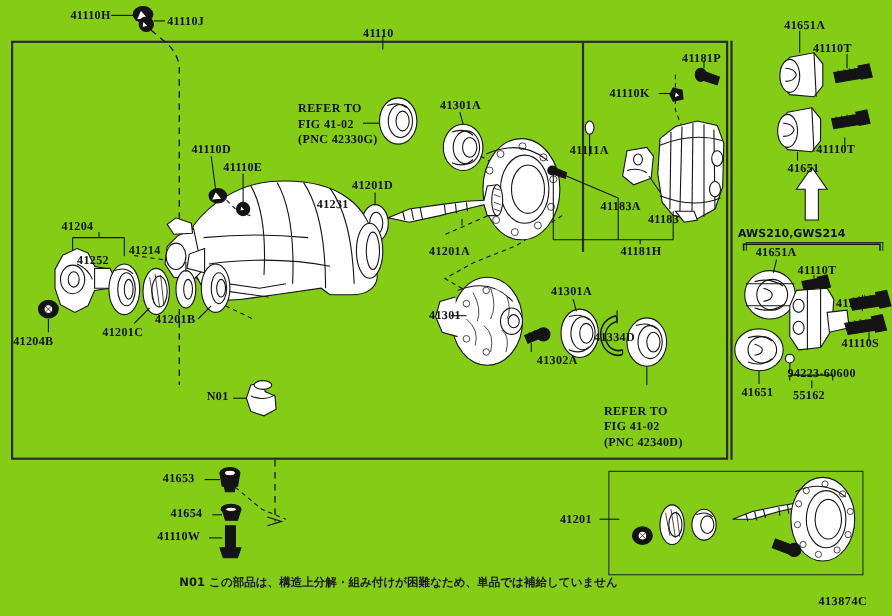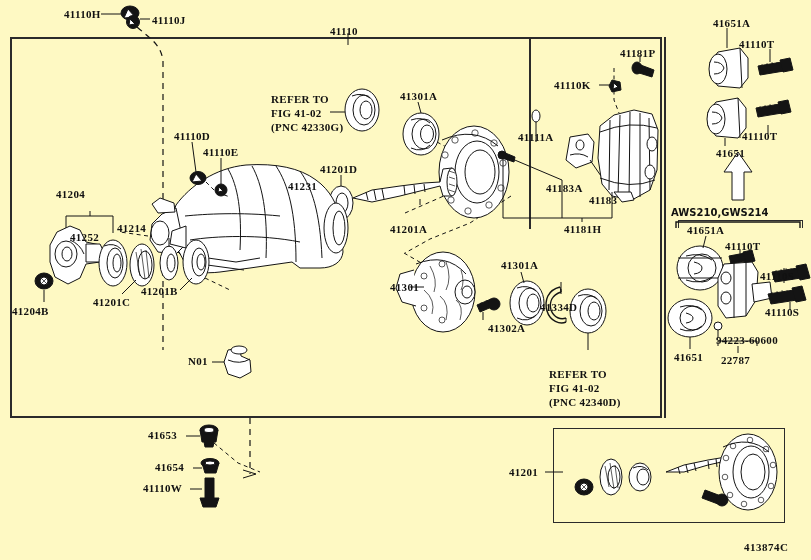--- a/index.html
+++ b/index.html
@@ -4,21 +4,21 @@
 <style>
   html, body {
     margin: 0;
     padding: 0;
     background: #ffffff;
   }
   #page {
     position: relative;
     width: 811px;
     height: 560px;
-    background: #fef9c3;
+    background: #84cc16;
     font-family: "Liberation Serif", serif;
     overflow: hidden;
   }
   .lbl {
     position: absolute;
     font-family: "Liberation Serif", serif;
     font-weight: bold;
     font-size: 11px;
     color: #111111;
     letter-spacing: 0.3px;
@@ -544,40 +544,40 @@
   <div class="lbl" style="left:203px; top:146px;">41110E</div>
   <div class="lbl" style="left:288px; top:180px;">41231</div>
   <div class="lbl" style="left:320px; top:163px;">41201D</div>
   <div class="lbl" style="left:390px; top:203px;margin-top:20px;">41201A</div>
   <div class="lbl" style="left:400px; top:90px;">41301A</div>
   <div class="lbl" style="left:518px; top:131px;">41111A</div>
   <div class="lbl" style="left:546px; top:182px;">41183A</div>
   <div class="lbl" style="left:589px; top:194px;">41183</div>
   <div class="lbl" style="left:564px; top:223px;">41181H</div>
 
-  <div class="lbl" style="left:56px; top:188px;">41204</div>
+  <div class="lbl" style="left:56px; top:200px;">41204</div>
   <div class="lbl" style="left:70px; top:231px;">41252</div>
   <div class="lbl" style="left:117px; top:222px;">41214</div>
   <div class="lbl" style="left:12px; top:305px;">41204B</div>
   <div class="lbl" style="left:93px; top:296px;">41201C</div>
   <div class="lbl" style="left:141px; top:285px;">41201B</div>
   <div class="lbl" style="left:188px; top:355px;">N01</div>
 
   <div class="lbl" style="left:390px; top:281px;">41301</div>
   <div class="lbl" style="left:501px; top:259px;">41301A</div>
   <div class="lbl" style="left:458px; top:322px;padding-left:30px;">41302A</div>
   <div class="lbl" style="left:540px; top:281px;margin-top:20px;">41334D</div>
 
   <div class="lbl" style="left:687px; top:224px;">41651A</div>
   <div class="lbl" style="left:725px; top:240px;">41110T</div>
   <div class="lbl" style="left:760px; top:270px;">41110S</div>
   <div class="lbl" style="left:765px; top:306px;">41110S</div>
   <div class="lbl" style="left:688px; top:334px;margin-left:28px;">94223-60600</div>
   <div class="lbl" style="left:674px; top:351px;">41651</div>
-  <div class="lbl" style="left:721px; top:354px;">22787</div>
+  <div class="lbl" style="left:721px; top:354px;">55162</div>
 
   <div class="lbl" style="left:148px; top:429px;">41653</div>
   <div class="lbl" style="left:155px; top:461px;">41654</div>
   <div class="lbl" style="left:143px; top:482px;">41110W</div>
 
   <div class="lbl" style="left:509px; top:466px;">41201</div>
 
   <div class="lbl multiline" style="left:271px; top:92px;">
     <div>REFER TO</div>
     <div>FIG 41-02</div>
@@ -585,16 +585,17 @@
   </div>
 
   <div class="lbl multiline" style="left:549px; top:367px;">
     <div>REFER TO</div>
     <div>FIG 41-02</div>
     <div>(PNC 42340D)</div>
   </div>
 
   <div class="lbl" style="left:671px; top:207px; font-family:'DejaVu Sans',sans-serif; font-size:10px; letter-spacing:0;">AWS210,GWS214</div>
 
+  <div class="note" style="left:163px; top:523px;">N01 この部品は、構造上分解・組み付けが困難なため、単品では補給していません</div>
 
   <div class="code" style="left:744px; top:541px;">413874C</div>
 
 </div>
 
 </body></html>

